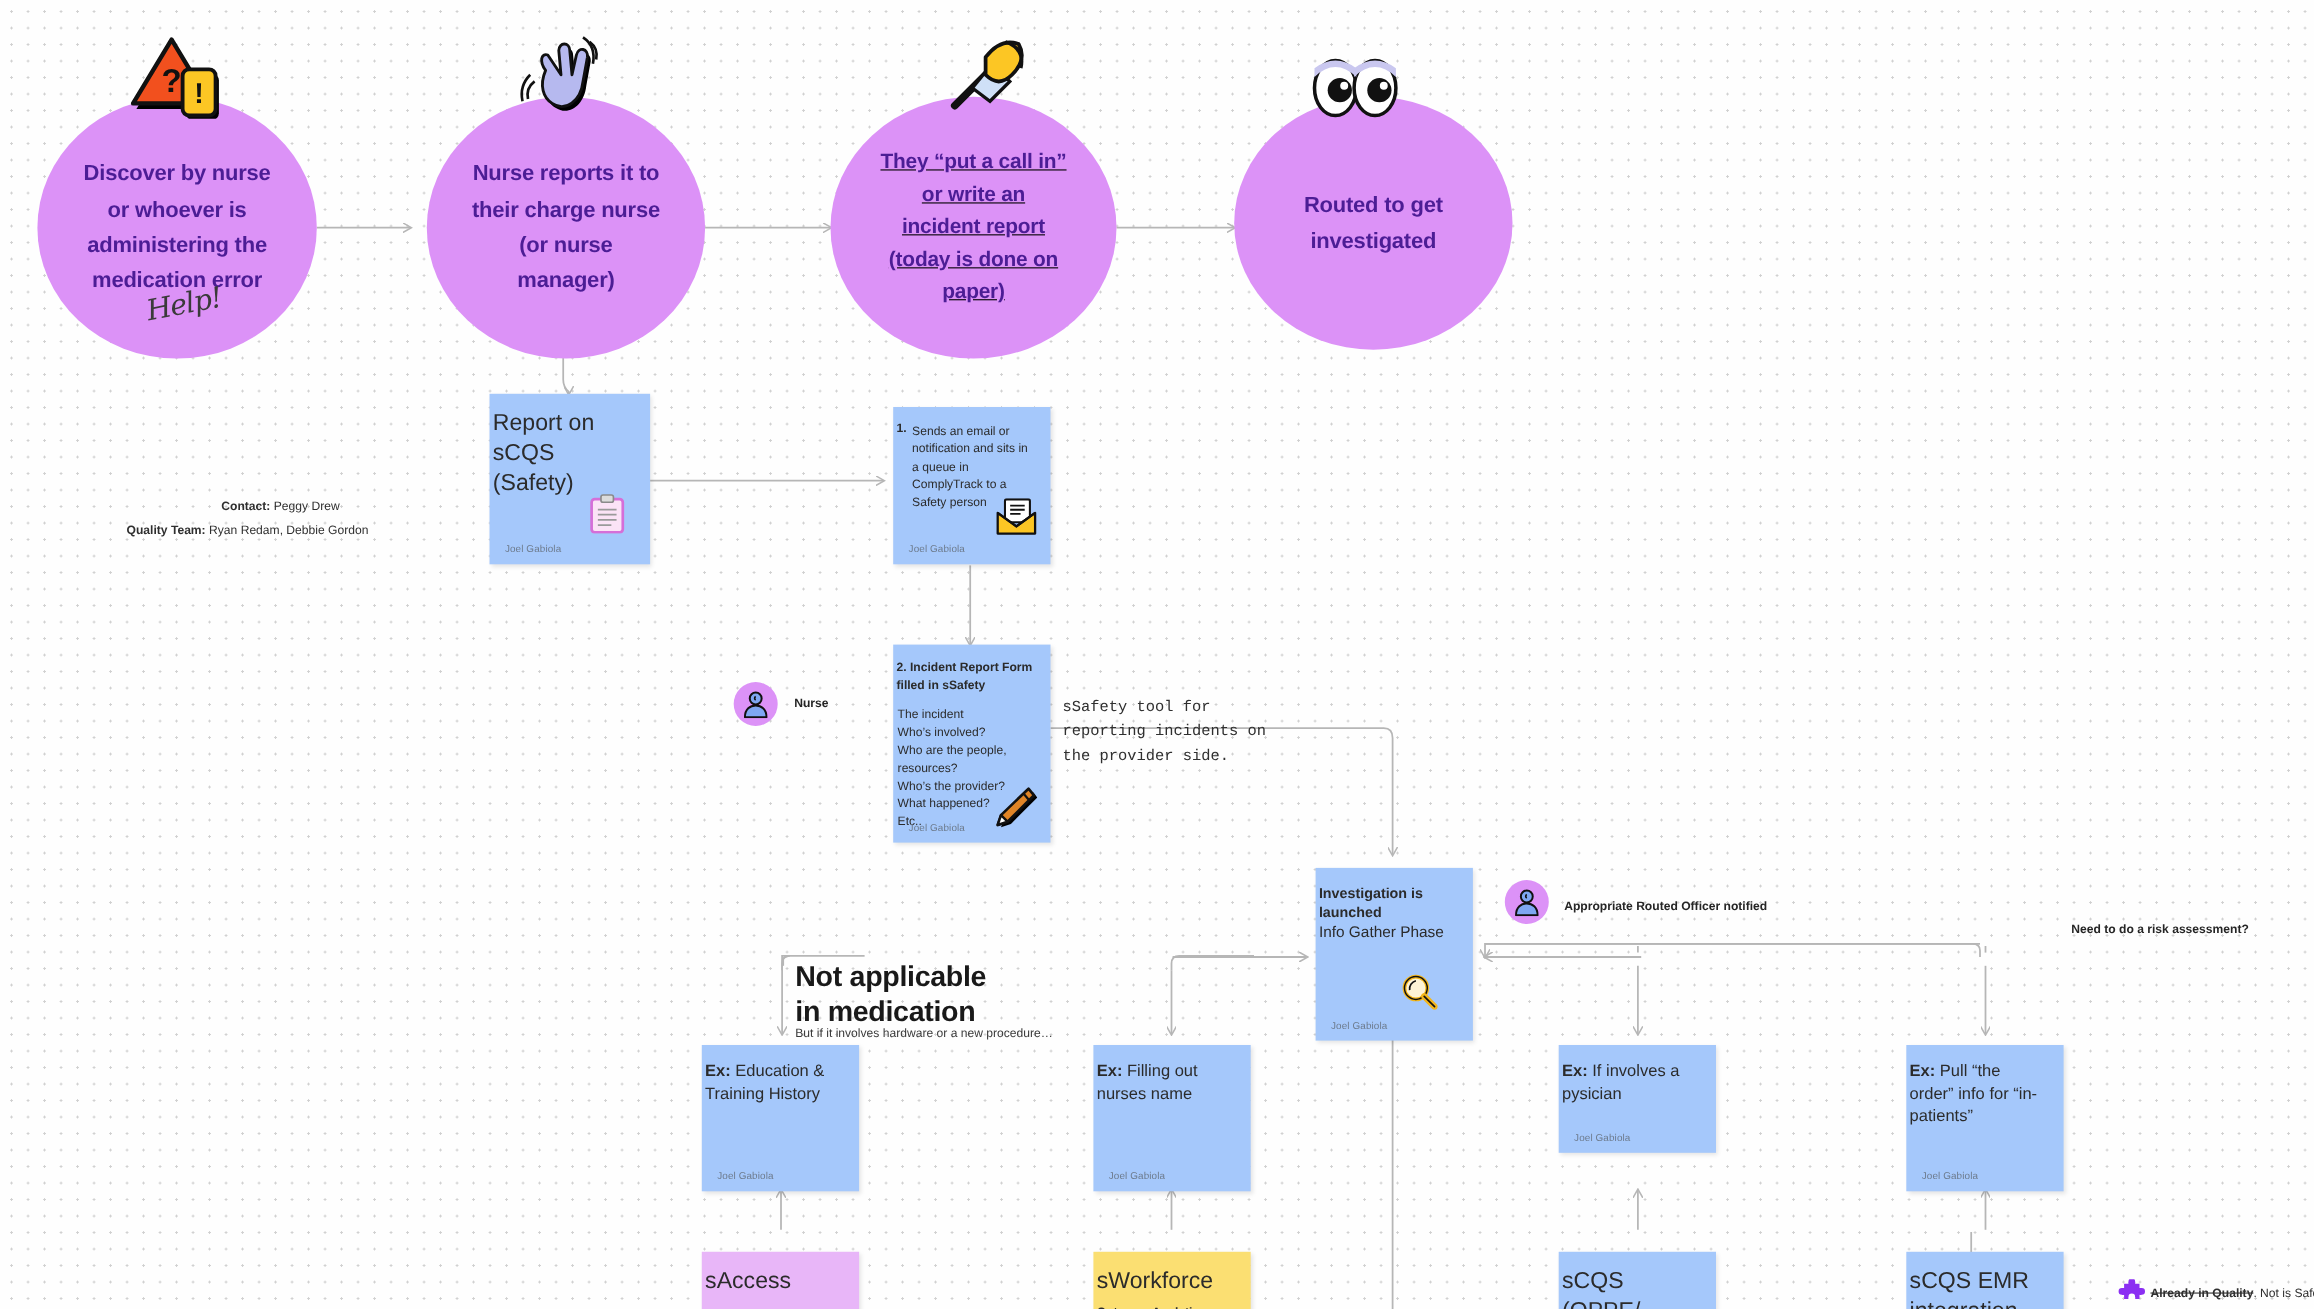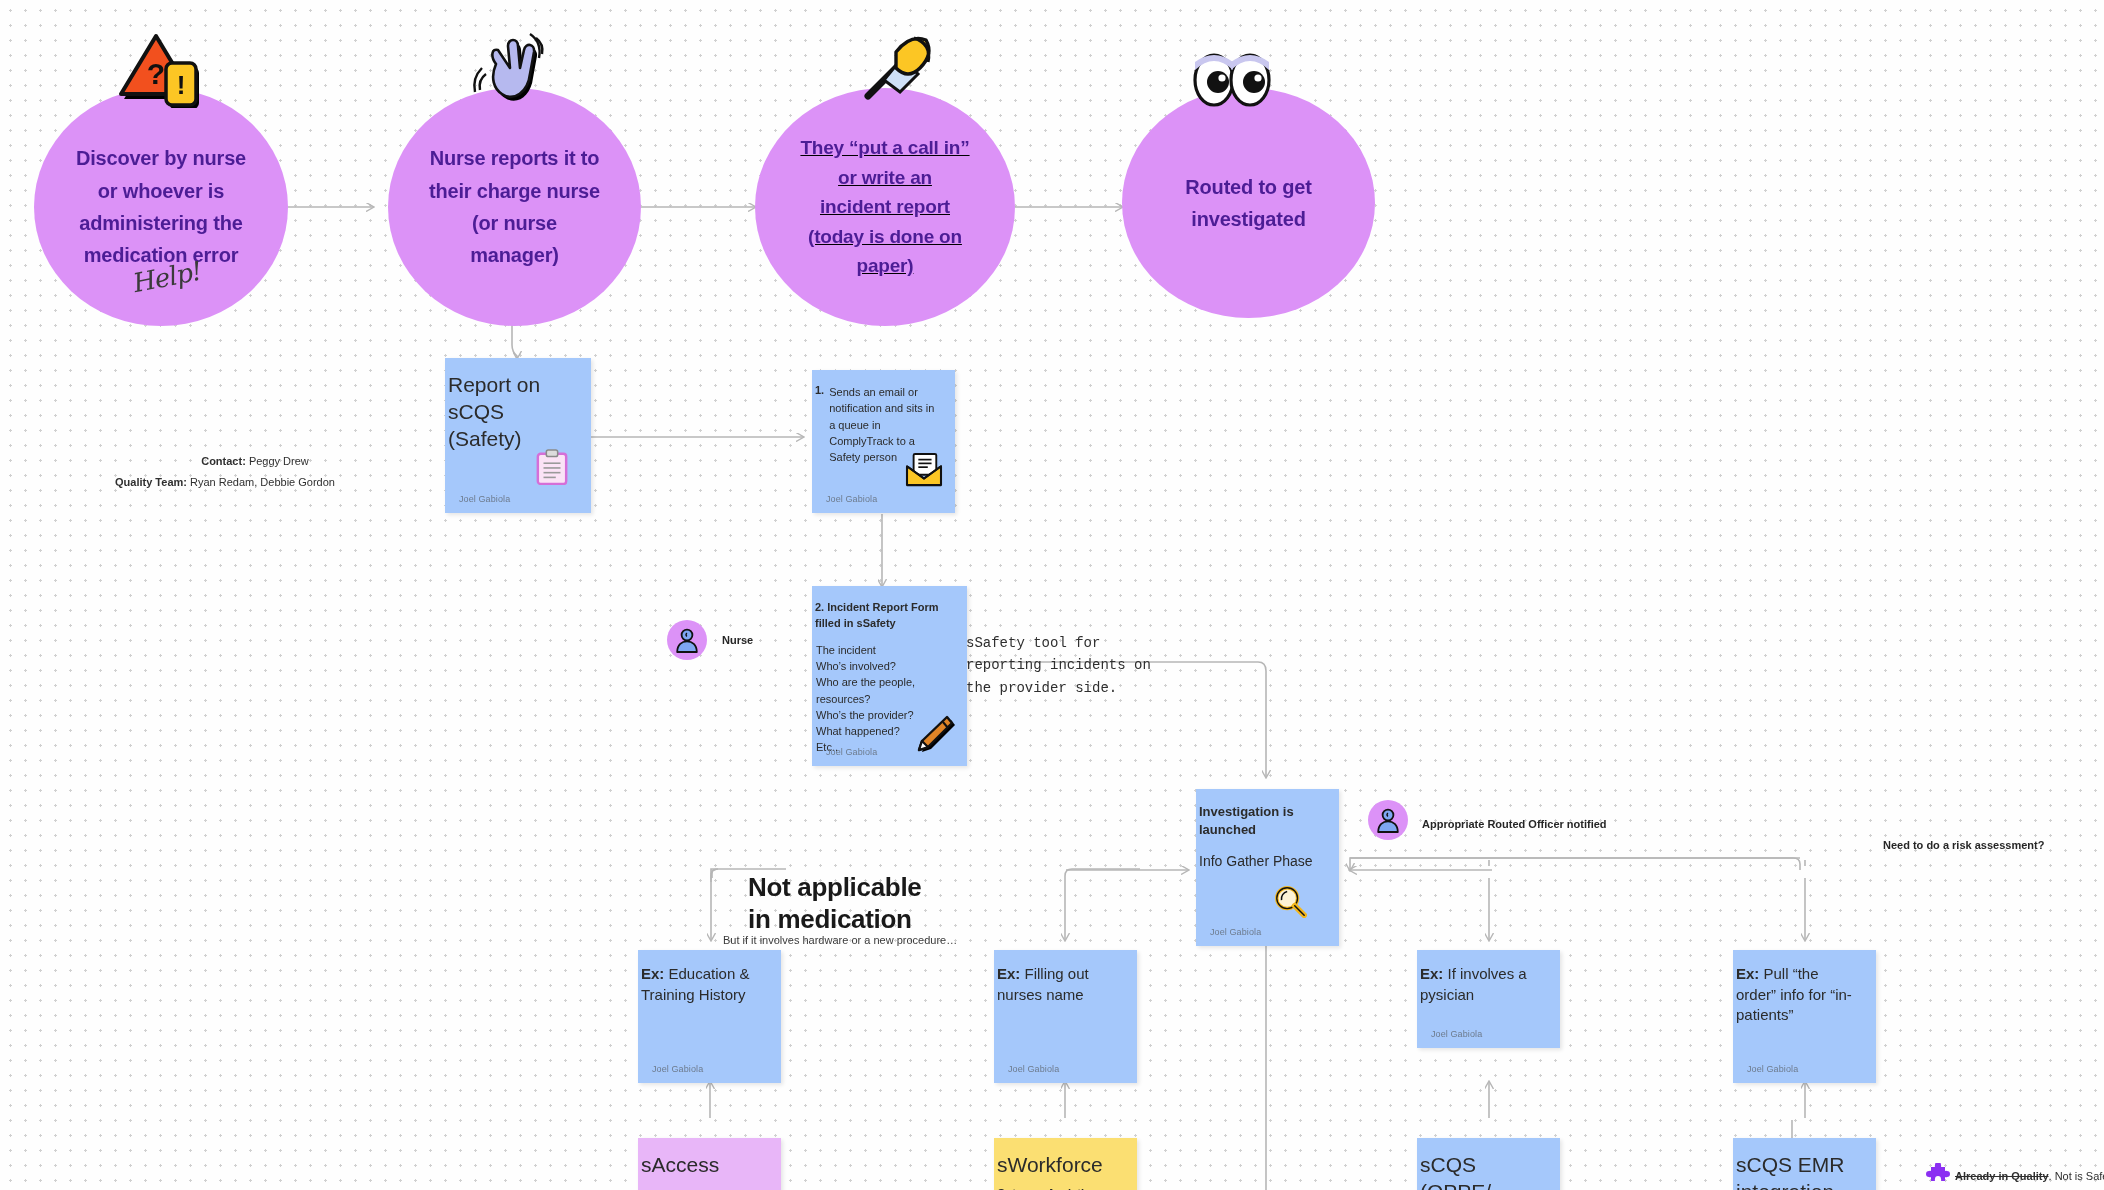--- a/index.html
+++ b/index.html
@@ -73,21 +73,20 @@
 
   
   .ftext { position: absolute; color: #2f2f2f; }
   .ftext.right { text-align: center; }
 
   .headline {
     position: absolute;
     font-size: 26px; font-weight: bold; line-height: 1.22;
     color: #191919; letter-spacing: -0.3px;
     white-space: pre-line;
-    margin-left: 25px;
   }
 
   
   .avatar {
     position: absolute;
     width: 40px; height: 40px;
     border-radius: 50%;
     background: #dc92f7;
     display: flex; align-items: center; justify-content: center;
   }
@@ -276,21 +275,21 @@
             <path d="M14,11 H28"></path>
             <path d="M14,15 H24"></path>
         </g>
         <path d="M2,14 L20,27 L38,14 L38,34 L2,34 Z" fill="#fcc624" stroke="#111" stroke-width="2.2" stroke-linejoin="round"></path>
         <path d="M2,14 L20,27 L38,14" fill="none" stroke="#111" stroke-width="2.2"></path>
       </svg>
     </div>
     <div class="author">Joel Gabiola</div>
   </div>
 
-  <div class="card" style="left:812px; top:586px; width:155px; height:180px;">
+  <div class="card" style="left:812px; top:586px; width:143px; height:180px;">
     <div class="sm-strong">2. Incident Report Form filled in sSafety</div>
     <ul class="bul">
       <li>The incident</li>
       <li>Who’s involved?</li>
       <li>Who are the people, resources?</li>
       <li>Who’s the provider?</li>
       <li>What happened?</li>
       <li>Etc..</li>
     </ul>
     <div class="emoji" style="right:16px; bottom:16px;">
@@ -310,21 +309,21 @@
       <path d="M13 6.2 a1.8 1.8 0 0 0 0 3.2" fill="none" stroke="#111" stroke-width="1.5"></path>
       <path d="M3.2,25 C3.2,17.6 8,14.4 13,14.4 C18,14.4 22.8,17.6 22.8,25 Z" fill="#7ea7f2" stroke="#111" stroke-width="1.8" stroke-linejoin="round"></path>
     </svg>
   </div>
   <div class="label-bold ftext" style="left:722px; top:634px;">Nurse</div>
 
   <div class="ftext" style="left:966px; top:632px; width:200px; font-size:14px; line-height:1.6; color:#2f2f2f;font-family:Liberation Mono, monospace;">sSafety tool for reporting incidents on the provider side.</div>
 
   <div class="card" style="left:1196px; top:789px; width:143px; height:157px;">
     <div class="sm-strong" style="font-size:13px; line-height:1.38;">Investigation is launched</div>
-    <div style="font-size:14px; margin-top:14px;">Info Gather Phase</div>
+    <div style="font-size:14px; ">Info Gather Phase</div>
     <div class="emoji" style="right:30px; bottom:26px;">
       <svg viewBox="0 0 36 36" width="34" height="34">
         <circle cx="15" cy="15" r="11" fill="#fdf3d6" stroke="#f3b61a" stroke-width="3.6"></circle>
         <circle cx="15" cy="15" r="11" fill="none" stroke="#111" stroke-width="1.4"></circle>
         <path d="M9,17 A8,8 0 0 1 15,8" stroke="#111" stroke-width="1.6" fill="none"></path>
         <path d="M23,23 L33,33" stroke="#f3b61a" stroke-width="6" stroke-linecap="round"></path>
         <path d="M23,23 L33,33" stroke="#111" stroke-width="1.6" stroke-linecap="round"></path>
       </svg>
     </div>
     <div class="author">Joel Gabiola</div>

